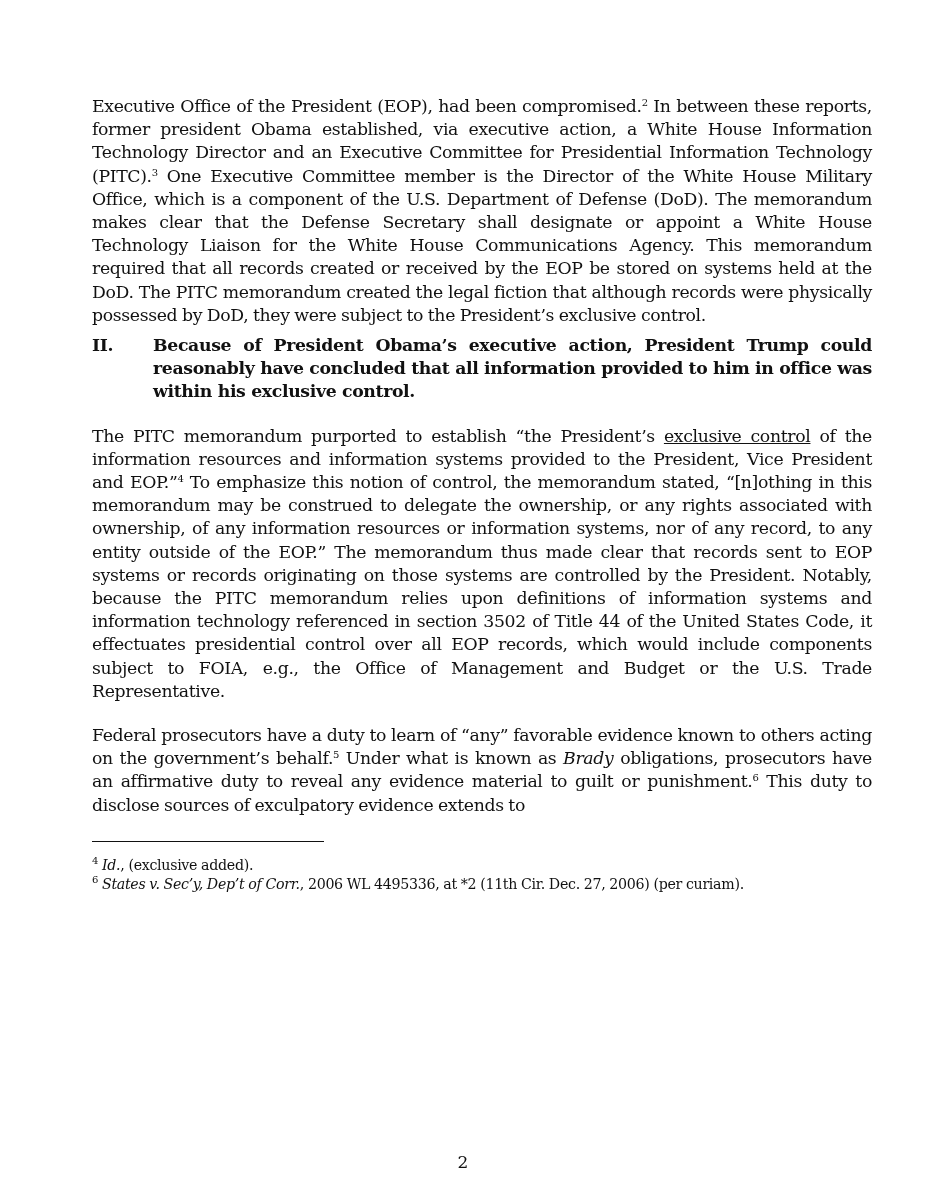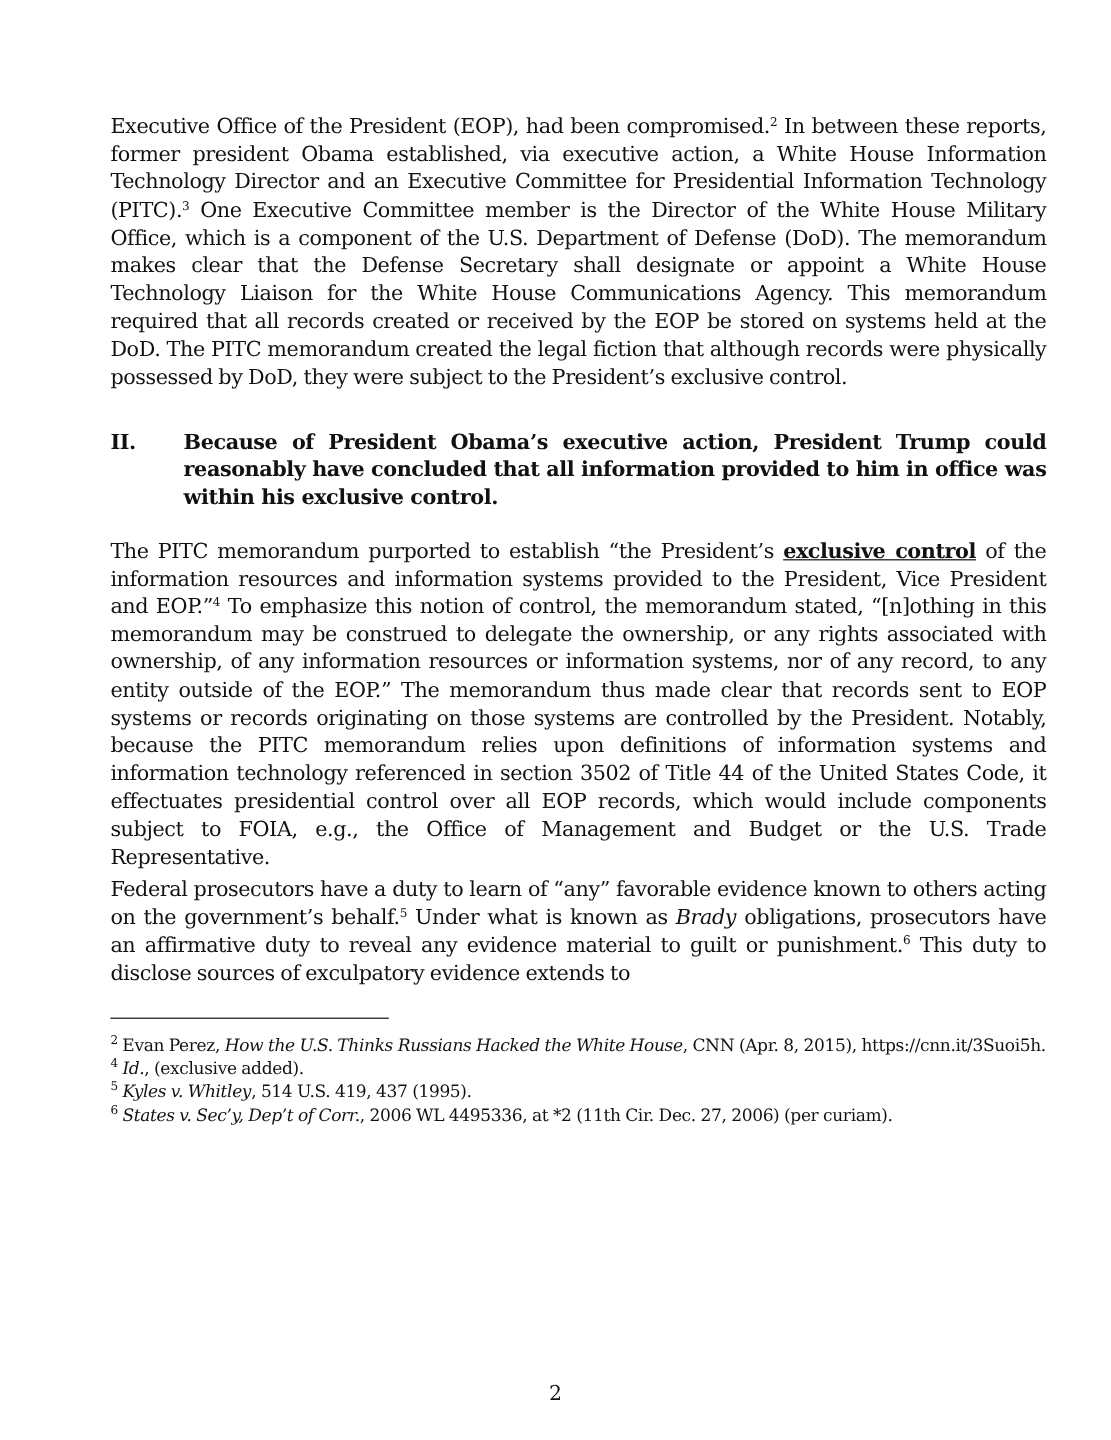--- a/index.html
+++ b/index.html
@@ -3,51 +3,49 @@
   <meta charset="utf-8">
   <style>
     html, body { margin: 0; padding: 0; background: #ffffff; }
     body { width: 926px; height: 1200px; position: relative; overflow: hidden; color: #111; }
     .page { position: absolute; left: 92px; top: 95px; width: 780px; font-family: "DejaVu Serif", serif; }
     .para { font-size: 17.3px; line-height: 23.2px; text-align: justify; margin: 0; letter-spacing: -0.35px; word-spacing: -0.5px; }
     .para sup, .fn sup { font-size: 10px; vertical-align: 6px; line-height: 0; }
     .heading { display: flex; font-weight: bold; font-size: 17.3px; line-height: 23.2px; letter-spacing: -0.35px; margin: 0; }
     .heading .num { width: 61px; flex-shrink: 0; }
     .heading .txt { flex: 1; text-align: justify; }
-    .u-bold { font-weight: bold; text-decoration: underline; }
+    .u-bold { font-weight: normal; text-decoration: underline; }
     .rule { width: 232px; border-top: 1px solid #111; margin: 0; }
     .fn { font-size: 14.2px; line-height: 19.2px; text-align: justify; margin: 0; letter-spacing: -0.3px; word-spacing: -0.3px; }
     .pagenum { position: absolute; top: 1152px; left: 0; width: 926px; text-align: center; font-family: "DejaVu Serif", serif; font-size: 17px; }
   </style>
 </head>
 <body>
 
 <div class="page">
 
   <p class="para">
     <span>Executive Office of the President (EOP), had been compromised.</span><sup>2</sup><span> In between these reports, former president Obama established, via executive action, a White House Information Technology Director and an Executive Committee for Presidential Information Technology (PITC).</span><sup>3</sup><span> One Executive Committee member is the Director of the White House Military Office, which is a component of the U.S. Department of Defense (DoD). The memorandum makes clear that the Defense Secretary shall designate or appoint a White House Technology Liaison for the White House Communications Agency. This memorandum required that all records created or received by the EOP be stored on systems held at the DoD. The PITC memorandum created the legal fiction that although records were physically possessed by DoD, they were subject to the President’s exclusive control.</span>
   </p>
 
-  <div class="heading" style="margin-top:31px;justify-content:center;">
+  <div class="heading" style="margin-top:7px;justify-content:center;">
     <span class="num">II.</span>
     <span class="txt">Because of President Obama’s executive action, President Trump could reasonably have concluded that all information provided to him in office was within his exclusive control.</span>
   </div>
 
   <p class="para" style="margin-top:21px;">
     <span>The PITC memorandum purported to establish “the President’s </span><span class="u-bold">exclusive control</span><span> of the information resources and information systems provided to the President, Vice President and EOP.”</span><sup>4</sup><span> To emphasize this notion of control, the memorandum stated, “[n]othing in this memorandum may be construed to delegate the ownership, or any rights associated with ownership, of any information resources or information systems, nor of any record, to any entity outside of the EOP.” The memorandum thus made clear that records sent to EOP systems or records originating on those systems are controlled by the President. Notably, because the PITC memorandum relies upon definitions of information systems and information technology referenced in section 3502 of Title 44 of the United States Code, it effectuates presidential control over all EOP records, which would include components subject to FOIA, e.g., the Office of Management and Budget or the U.S. Trade Representative.</span>
   </p>
 
 
-  <p class="para" style="margin-top:4px;">
+  <p class="para" style="margin-top:21px;">
     <span>Federal prosecutors have a duty to learn of “any” favorable evidence known to others acting on the government’s behalf.</span><sup>5</sup><span> Under what is known as </span><i>Brady</i><span> obligations, prosecutors have an affirmative duty to reveal any evidence material to guilt or punishment.</span><sup>6</sup><span> This duty to disclose sources of exculpatory evidence extends to</span>
   </p>
 
   <div class="rule" style="margin-top:24px;"></div>
 
   <div style="margin-top:14px;">
-    <p class="fn"><sup>2</sup><span> Evan Perez, </span><i>How the U.S. Thinks Russians Hacked the White House</i><span>, CNN (Apr. 8, 2015), https://cnn.it/3Suoi5h.</span></p>
     <p class="fn"><sup>4</sup><span> </span><i>Id.</i><span>, (exclusive added).</span></p>
-    <p class="fn"><sup>5</sup><span> </span><i>Kyles v. Whitley</i><span>, 514 U.S. 419, 437 (1995).</span></p>
     <p class="fn"><sup>6</sup><span> </span><i>States v. Sec’y, Dep’t of Corr.</i><span>, 2006 WL 4495336, at *2 (11th Cir. Dec. 27, 2006) (per curiam).</span></p>
   </div>
 </div>
 
 <div class="pagenum">2</div>
 
 </body></html>

